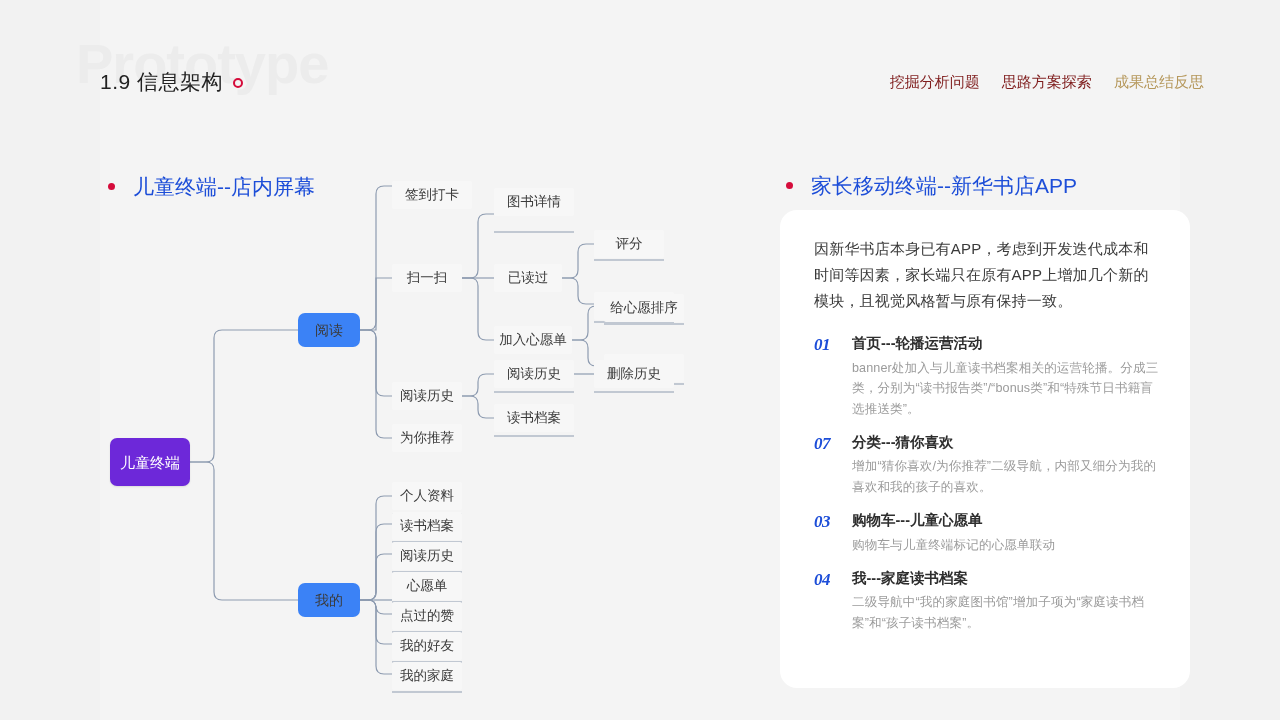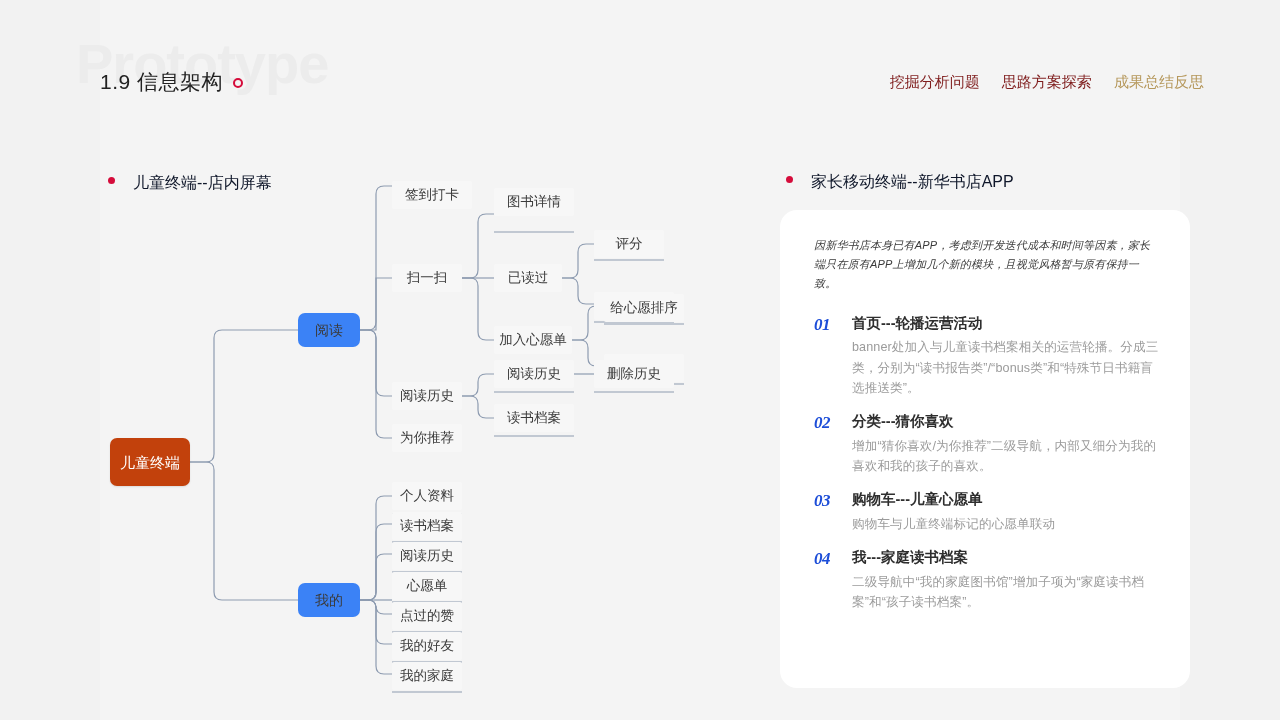--- a/index.html
+++ b/index.html
@@ -63,22 +63,22 @@
     font-size: 15px;
     white-space: nowrap;
   }
   .topnav span { margin-left: 18px; color: #7f1d1d; }
   .topnav span:first-child { margin-left: 0; }
   .topnav span.active { color: #b5975a; }
 
   
   .sec-head {
     position: absolute;
-    font-size: 16px;
-    color: #0f172a;
+    font-size: 21px;
+    color: #1d4ed8;
     white-space: nowrap;
   }
   .sec-head .bullet {
     display: inline-block;
     width: 7px; height: 7px;
     background: #d50c3b;
     border-radius: 50%;
     margin-right: 18px;
     vertical-align: 4px;
   }
@@ -98,21 +98,21 @@
     box-sizing: border-box;
     white-space: nowrap;
     font-size: 13.5px;
     color: #3b3b3b;
     line-height: 1;
     display: flex;
     align-items: center;
     justify-content: center;
   }
   .node.root {
-    background: #c2410c;
+    background: #6d28d9;
     color: #fff;
     border-radius: 7px;
     font-size: 15px;
     box-shadow: 0 1px 2px rgba(0,0,0,.10);
   }
   .node.lvl1 {
     background: #3b82f6;
     border-radius: 7px;
     font-size: 14px;
   }
@@ -125,26 +125,25 @@
   .card {
     position: absolute;
     left: 780px; top: 210px;
     width: 410px; height: 478px;
     background: #fff;
     border-radius: 17px;
     box-sizing: border-box;
     padding: 26px 30px 0 34px;
   }
   .card-intro {
-    font-size: 11px;
+    font-size: 15px;
     line-height: 1.72;
     color: #3a3a3a;
     margin: 0 0 22px 0;
     letter-spacing: .2px;
-    font-style: italic;
   }
   .item { margin-bottom: 15px; position: relative; padding-left: 38px; }
   .item .num {
     position: absolute;
     left: 0; top: 0;
     font-family: "Liberation Serif", "DejaVu Serif", serif;
     font-style: italic;
     font-weight: bold;
     font-size: 17px;
     color: #1d4ed8;
@@ -282,21 +281,21 @@
 <div class="card">
   <p class="card-intro">因新华书店本身已有APP，考虑到开发迭代成本和时间等因素，家长端只在原有APP上增加几个新的模块，且视觉风格暂与原有保持一致。</p>
 
   <div class="item">
     <span class="num">01</span>
     <p class="it-title">首页---轮播运营活动</p>
     <p class="it-desc">banner处加入与儿童读书档案相关的运营轮播。分成三类，分别为“读书报告类”/“bonus类”和“特殊节日书籍盲选推送类”。</p>
   </div>
 
   <div class="item">
-    <span class="num">02</span>
+    <span class="num">07</span>
     <p class="it-title">分类---猜你喜欢</p>
     <p class="it-desc">增加“猜你喜欢/为你推荐”二级导航，内部又细分为我的喜欢和我的孩子的喜欢。</p>
   </div>
 
   <div class="item">
     <span class="num">03</span>
     <p class="it-title">购物车---儿童心愿单</p>
     <p class="it-desc">购物车与儿童终端标记的心愿单联动</p>
   </div>
 

